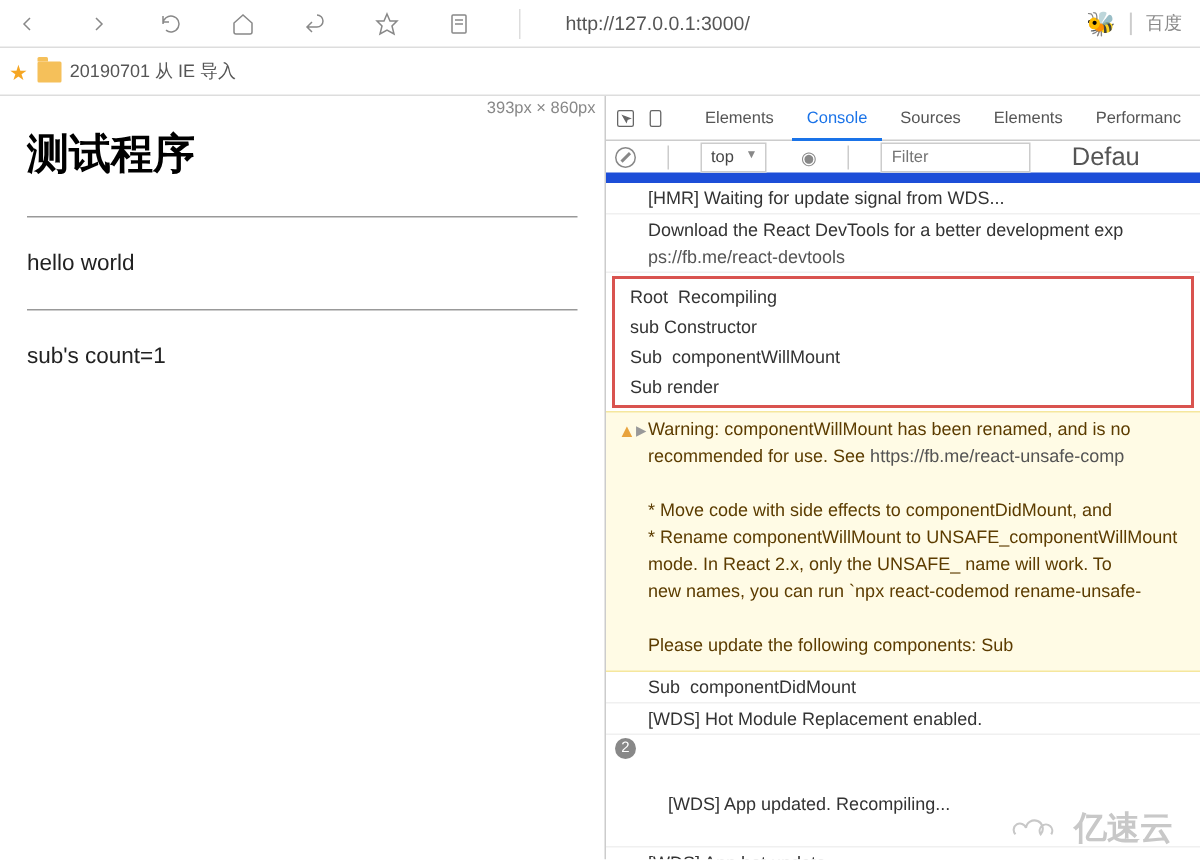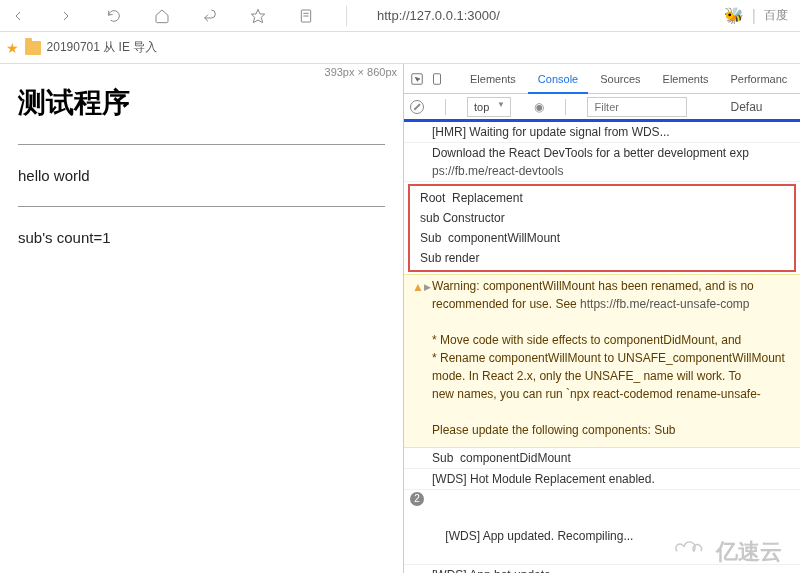--- a/index.html
+++ b/index.html
@@ -24,40 +24,40 @@
 .hr{border:none;border-top:1px solid #999;margin:8px 0}
 .page-text{font-size:15px;color:#222;padding:14px 0}
 .dims{position:absolute;top:2px;right:6px;font-size:11px;color:#888}
 .devtools{flex:1;display:flex;flex-direction:column;font-size:11px;color:#333;background:#fff;overflow:hidden}
 .dt-tabs{height:30px;border-bottom:1px solid #ccc;display:flex;align-items:center;padding:0 6px;gap:2px}
 .dt-ico{width:20px;height:20px;display:flex;align-items:center;justify-content:center;color:#666;margin-right:4px}
 .dt-ico svg{width:14px;height:14px;stroke:#666;fill:none;stroke-width:1.5}
 .dt-tab{padding:0 10px;height:30px;display:flex;align-items:center;color:#555;cursor:pointer}
 .dt-tab.active{color:#1a73e8;position:relative}
 .dt-tab.active:after{content:"";position:absolute;bottom:0;left:0;right:0;height:2px;background:#1a73e8}
-.dt-subbar{height:28px;border-bottom:3px solid #1d4ed8;display:flex;align-items:center;padding:0 6px;gap:21px}
+.dt-subbar{height:28px;border-bottom:7px solid #1d4ed8;display:flex;align-items:center;padding:0 6px;gap:21px}
 .nosym{width:14px;height:14px;border:1.5px solid #888;border-radius:50%;position:relative}
 .nosym:after{content:"";position:absolute;left:2px;top:5px;width:8px;height:1.5px;background:#888;transform:rotate(-45deg)}
 .ctx-select{border:1px solid #ccc;height:20px;font-size:11px;padding:0 20px 0 6px;color:#444;background:#fff;appearance:none}
 .ctx-wrap{position:relative}
 .ctx-wrap:after{content:"▼";position:absolute;right:6px;top:3px;font-size:8px;color:#888;pointer-events:none}
 .eye{color:#888;font-size:12px;margin-left:2px}
 .filter-input{border:1px solid #ccc;height:20px;font-size:11px;padding:0 6px;color:#888;width:100px}
-.defa{color:#555;font-size:12px;margin-left:22px}
+.defa{color:#555;font-size:17px;margin-left:6px}
 .console-body{flex:1;overflow:hidden;font-family:Menlo,Consolas,monospace;font-size:12px;line-height:18px}
 .log-line{padding:1px 4px 1px 28px;border-bottom:1px solid #f0f0f0;color:#333;white-space:pre-wrap;word-break:break-word}
 .log-link{color:#545454;}
 .hl-box{border:2px solid #d9534f;margin:2px 4px;padding:2px 4px}
 .hl-box .log-line{border-bottom:none;padding-left:6px}
 .warn-block{background:#fffbe5;border-top:1px solid #f5e79e;border-bottom:1px solid #f5e79e;padding:2px 4px 8px 28px;color:#5c3c00;position:relative}
 .warn-tri{position:absolute;left:8px;top:3px;color:#e8a33d;font-size:12px}
 .warn-caret{position:absolute;left:20px;top:3px;color:#999;font-size:9px}
 .count-badge{position:absolute;left:6px;top:2px;background:#888;color:#fff;border-radius:8px;min-width:14px;height:14px;font-size:10px;display:flex;align-items:center;justify-content:center;padding:0 3px}
 .log-count{position:relative;padding-left:28px;border-bottom:1px solid #f0f0f0}
-.watermark{position:absolute;right:18px;bottom:6px;color:#c8c8c8;font-family:"Microsoft YaHei";font-size:22px;display:flex;align-items:flex-start;gap:4px;font-weight:bold}
+.watermark{position:absolute;right:18px;bottom:6px;color:#c8c8c8;font-family:"Microsoft YaHei";font-size:22px;display:flex;align-items:center;gap:4px;font-weight:bold}
 .watermark svg{width:42px;height:20px;stroke:#c8c8c8;fill:none;stroke-width:2}
 </style>
 </head>
 <body>
 
 <div class="toolbar">
  <div class="tb-btn">
       <svg viewBox="0 0 24 24">
         <polyline points="15 18 9 12 15 6"></polyline>
       </svg>
@@ -147,21 +147,21 @@
    <div class="ctx-wrap"><select class="ctx-select"><option>top</option></select></div>
    <span class="eye">◉</span>
    <div style="width:1px;height:16px;background:#ccc"></div>
    <input class="filter-input" placeholder="Filter" style="">
    <span class="defa">Defau</span>
   </div>
   <div class="console-body">
    <div class="log-line">[HMR] Waiting for update signal from WDS...</div>
    <div class="log-line"><span>Download the React DevTools for a better development exp</span><br><span class="log-link">ps://fb.me/react-devtools</span></div>
    <div class="hl-box">
-    <div class="log-line">Root  Replacement</div>
+    <div class="log-line">Root  Recompiling</div>
     <div class="log-line">sub Constructor</div>
     <div class="log-line">Sub  componentWillMount</div>
     <div class="log-line">Sub render</div>
    </div>
    <div class="warn-block">
     <span class="warn-tri">▲</span>
     <span class="warn-caret">▶</span>
     <span>Warning: componentWillMount has been renamed, and is no</span><br>
     <span>recommended for use. See </span><span class="log-link">https://fb.me/react-unsafe-comp</span><br><br>
     <span>* Move code with side effects to componentDidMount, and</span><br>

